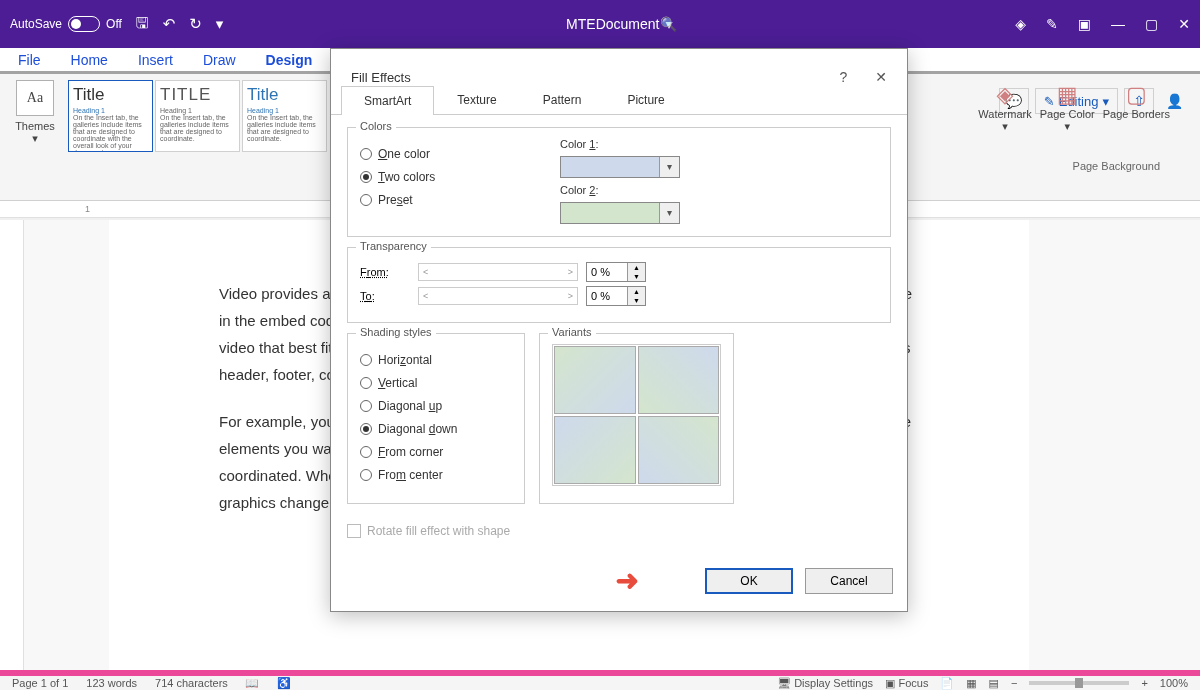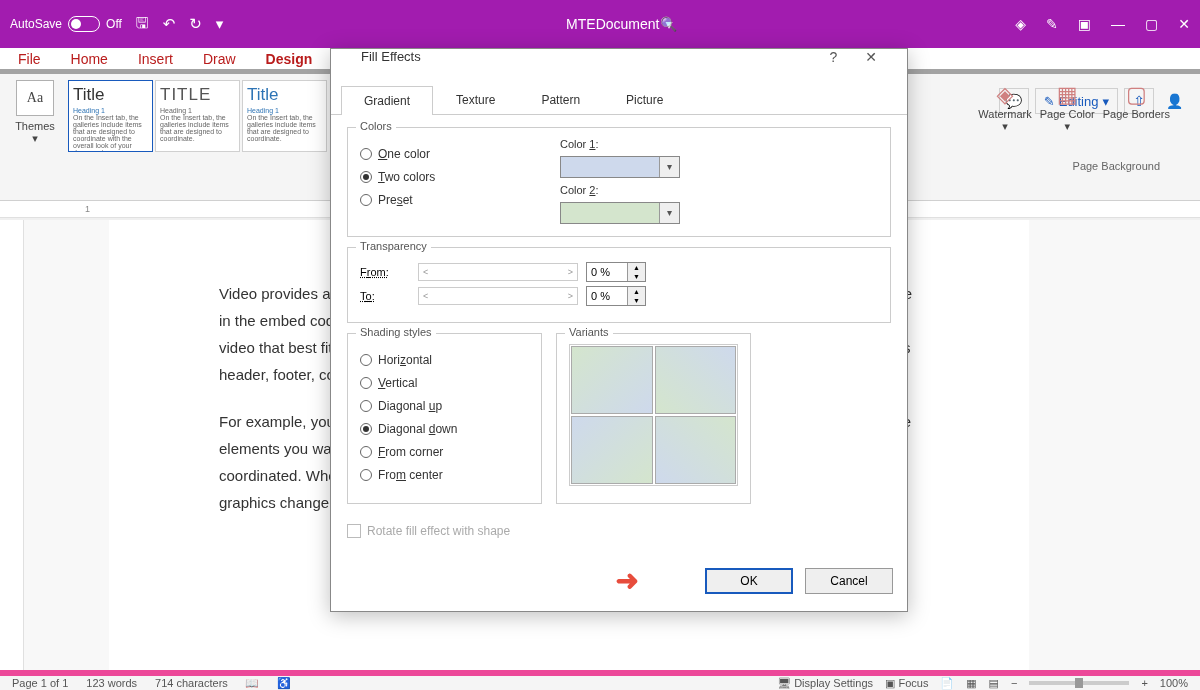--- a/index.html
+++ b/index.html
@@ -1,29 +1,29 @@
 <!DOCTYPE html>
 <html><head>
 <meta charset="utf-8">
 <style>
 * { margin: 0; padding: 0; box-sizing: border-box; font-family: "Segoe UI", sans-serif; }
 body { background: #f0f0f0; width: 1200px; height: 690px; overflow: hidden; position: relative; }
 
-.titlebar { height: 48px; background: #a21caf; display: flex; align-items: center; color: white; padding: 0 10px; font-size: 12px; }
+.titlebar { height: 48px; background: #4c1d95; display: flex; align-items: center; color: white; padding: 0 10px; font-size: 12px; }
 .titlebar .autosave { display: flex; align-items: center; gap: 6px; }
 .titlebar .toggle { width: 32px; height: 16px; border: 1px solid white; border-radius: 8px; position: relative; }
 .titlebar .toggle::after { content: ""; width: 10px; height: 10px; background: white; border-radius: 50%; position: absolute; left: 2px; top: 2px; }
 .titlebar .qat { display: flex; gap: 14px; margin-left: 14px; align-items: center; }
 .titlebar .qat span { font-size: 15px; }
 .titlebar .docname { flex: 1; text-align: center; font-size: 14px; display: flex; justify-content: center; align-items: center; gap: 6px; }
 .titlebar .search { position: absolute; left: 50%; transform: translateX(60px); font-size: 14px; opacity: .8; }
 .titlebar .winctrls { display: flex; gap: 20px; align-items: center; }
 .titlebar .winctrls span { font-size: 14px; }
 
-.tabs { height: 26px; background: white; border-bottom: 5px solid #a3a3a3; display: flex; align-items: center; padding-left: 18px; gap: 30px; font-size: 14px; color: #b91c1c; }
+.tabs { height: 26px; background: white; border-bottom: 3px solid #a3a3a3; display: flex; align-items: center; padding-left: 18px; gap: 30px; font-size: 14px; color: #1d4ed8; }
 .tabs .tab.active { font-weight: 600; }
 
 .ribbon { height: 126px; background: #f5f5f5; display: flex; align-items: flex-start; padding: 6px 10px; gap: 8px; }
 .ribbon .themes-btn { width: 50px; text-align: center; font-size: 11px; color: #444; }
 .ribbon .themes-btn .tbox { width: 38px; height: 36px; border: 1px solid #b0b0b0; margin: 0 auto 4px; display: flex; align-items: center; justify-content: center; font-size: 14px; font-family: Georgia,serif; background: white; }
 .ribbon .style-gallery { display: flex; gap: 2px; }
 .ribbon .style-item { width: 85px; height: 72px; border: 1px solid #d0d0d0; background: white; padding: 4px; font-size: 7px; color: #666; overflow: hidden; }
 .ribbon .style-item.selected { border: 1px solid #185ABD; }
 .ribbon .style-item .stitle { font-size: 17px; display: block; margin-bottom: 2px; }
 .ribbon .spacer { flex: 1; }
@@ -41,21 +41,21 @@
 .page { background: white; margin-left: 85px; width: 920px; padding: 60px 110px; font-size: 15px; line-height: 1.8; color: #333; }
 .page p { margin-bottom: 20px; }
 
 .statusbar { position: absolute; bottom: 0; left: 0; right: 0; height: 20px; background: #f5f5f5; border-top: 6px solid #ec4899; display: flex; align-items: center; font-size: 11px; color: #555; padding: 0 12px; gap: 18px; }
 .statusbar .sb-right { margin-left: auto; display: flex; gap: 12px; align-items: center; }
 .statusbar .zoom-slider { width: 100px; height: 4px; background: #ccc; position: relative; }
 .statusbar .zoom-slider::after { content: ""; width: 8px; height: 10px; background: #999; position: absolute; left: 46px; top: -3px; }
 
 
 .dialog { position: absolute; left: 330px; top: 48px; width: 578px; background: white; border: 1px solid #888; box-shadow: 0 4px 20px rgba(0,0,0,.25); font-size: 12px; }
-.dlg-title { height: 36px; display: flex; align-items: flex-start; padding: 0 30px; font-size: 13px; color: #333; }
+.dlg-title { height: 36px; display: flex; align-items: flex-end; padding: 0 20px; font-size: 13px; color: #333; }
 .dlg-title .dlg-close { margin-left: auto; display: flex; gap: 28px; font-size: 14px; color: #555; }
 .dlg-tabs { display: flex; border-bottom: 1px solid #ccc; padding-left: 10px; }
 .dlg-tabs .dtab { padding: 7px 22px; font-size: 12px; color: #333; border: 1px solid transparent; border-bottom: none; }
 .dlg-tabs .dtab.active { border-color: #ccc; background: white; position: relative; top: 1px; }
 .dlg-body { padding: 12px 16px; }
 .fieldset { border: 1px solid #ccc; padding: 10px 12px 12px; margin-bottom: 10px; position: relative; }
 .fieldset .legend { position: absolute; top: -8px; left: 8px; background: white; padding: 0 4px; font-size: 11px; color: #555; }
 .colors-row { display: flex; }
 .radios { width: 200px; }
 .radio { display: flex; align-items: center; gap: 6px; margin: 9px 0; font-size: 12px; color: #333; }
@@ -68,21 +68,21 @@
 .color-swatch .dd { width: 20px; background: #efefef; border-left: 1px solid #999; text-align: center; font-size: 10px; color: #555; line-height: 20px; }
 .c1 .sw { background: #ced9ec; }
 .c2 .sw { background: #d4e5cd; }
 .trans-row { display: flex; align-items: center; gap: 8px; margin: 4px 0; }
 .trans-row .tlabel { width: 50px; font-size: 11px; text-decoration: underline; text-decoration-style: dotted; }
 .trans-row .slider { width: 160px; height: 18px; border: 1px solid #ccc; display: flex; align-items: center; justify-content: space-between; padding: 0 4px; font-size: 9px; color: #999; }
 .trans-row .pct { width: 60px; height: 20px; border: 1px solid #888; display: flex; }
 .trans-row .pct input { border: none; width: 40px; font-size: 11px; padding: 0 4px; }
 .trans-row .pct .spin { width: 18px; background: #efefef; border-left: 1px solid #999; display: flex; flex-direction: column; font-size: 7px; text-align: center; line-height: 9px; }
 .bottom-row { display: flex; gap: 14px; }
-.shading { width: 195px; }
+.shading { width: 178px; }
 .variants { width: 195px; }
 .variants-grid { display: grid; grid-template-columns: 1fr 1fr; gap: 2px; border: 1px solid #ccc; padding: 1px; }
 .variant { height: 68px; background: linear-gradient(135deg, #d4e5cd, #ced9ec); border: 1px solid #aaa; }
 .variant.v2 { background: linear-gradient(45deg, #d4e5cd, #ced9ec); }
 .variant.v3 { background: linear-gradient(-45deg, #d4e5cd, #ced9ec); }
 .variant.v4 { background: linear-gradient(-135deg, #d4e5cd, #ced9ec); }
 .sample-box { border: 3px solid #e74c3c; padding: 6px; position: absolute; right: 14px; bottom: 70px; }
 .sample-box .slabel { font-size: 11px; margin-bottom: 4px; }
 .sample-box .sprev { width: 104px; height: 76px; background: linear-gradient(135deg, #d4e5cd, #ced9ec); border: 1px solid #aaa; }
 .rotate-row { display: flex; align-items: center; gap: 6px; margin-top: 10px; color: #aaa; font-size: 12px; }
@@ -196,21 +196,21 @@
 
 <div class="dialog">
   <div class="dlg-title">
     <span>Fill Effects</span>
     <div class="dlg-close">
       <span>?</span>
       <span>✕</span>
     </div>
   </div>
   <div class="dlg-tabs">
-    <div class="dtab active">Gradient</div>
+    <div class="dtab active">SmartArt</div>
     <div class="dtab">Texture</div>
     <div class="dtab">Pattern</div>
     <div class="dtab">Picture</div>
   </div>
   <div class="dlg-body">
     <div class="fieldset">
       <span class="legend">Colors</span>
       <div class="colors-row">
         <div class="radios">
           <div class="radio">

